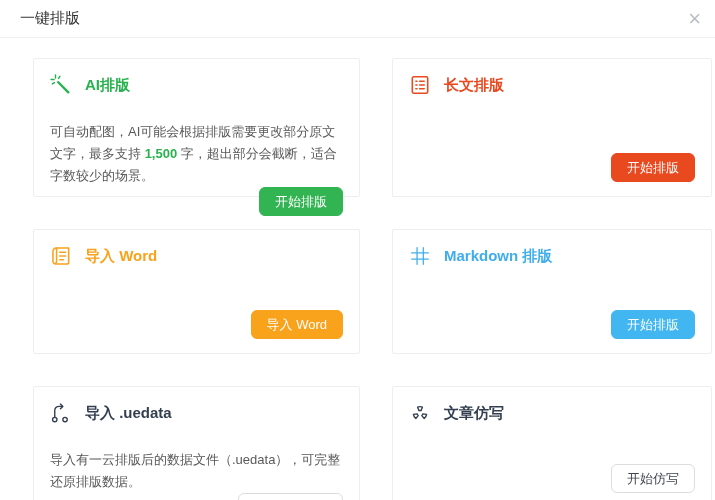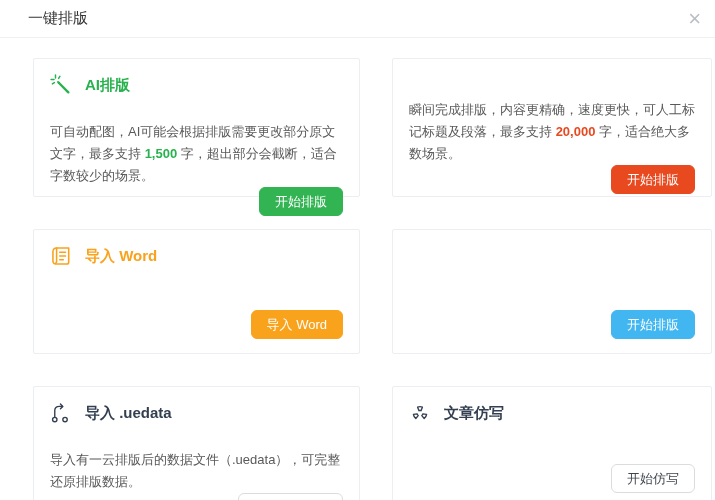--- a/index.html
+++ b/index.html
@@ -8,21 +8,21 @@
     background: #ffffff;
     font-family: "Liberation Sans", "DejaVu Sans", sans-serif;
     overflow: hidden;
     position: relative;
   }
   .dialog-header {
     height: 38px;
     border-bottom: 1px solid #f0f0f0;
     display: flex;
     align-items: center;
-    padding: 0 28px;
+    padding: 0 20px;
   }
   .dialog-title {
     font-size: 15px;
     color: #333333;
     font-weight: 400;
   }
   .close-btn {
     position: absolute;
     top: 2px;
     right: 10px;
@@ -113,39 +113,55 @@
           <path d="M6 1.2v3.2 M1.2 6h3.2 M10.8 2.6l-1.4 2.2 M2.6 10.8l2.2-1.4 M9.6 9.6l-1-1" stroke-width="1.6"></path>
         </svg>
       </span>
       <span class="card-title">AI排版</span>
     </div>
     <p class="card-desc"><span>可自动配图，AI可能会根据排版需要更改部分原文文字，最多支持 </span><b class="hl">1,500</b><span> 字，超出部分会截断，适合字数较少的场景。</span></p>
     <button class="card-btn">开始排版</button>
   </article>
 
   <article class="card" style="--accent:#e8491f;--hl:#e8491f;--btn-bg:#e8491f;--btn-color:#ffffff;--btn-border:#e8491f">
-    <p class="card-desc"><span>瞬间完成排版，内容更精确，速度更快，可人工标记标题及段落，最多支持 </span><b class="hl">20,000</b><span> 字，适合绝大多数场景。</span></p>
+    <div class="card-head">
+      <span class="card-icon">
+        <svg viewBox="0 0 24 24" fill="none" stroke="currentColor" stroke-width="1.7" stroke-linecap="round">
+          <rect x="3.6" y="3" width="16.8" height="18" rx="1.6"></rect>
+          <path d="M7.5 8h1.2 M11.6 8h5 M7.5 12h1.2 M11.6 12h5 M7.5 16h1.2 M11.6 16h5"></path>
+        </svg>
+      </span>
+      <span class="card-title">长文排版</span>
+    </div>
     <button class="card-btn">开始排版</button>
   </article>
 
   <article class="card" style="--accent:#f9a21b;--hl:#f9a21b;--btn-bg:#f9a21b;--btn-color:#ffffff;--btn-border:#f9a21b">
     <div class="card-head">
       <span class="card-icon">
         <svg viewBox="0 0 24 24" fill="none" stroke="currentColor" stroke-width="1.7" stroke-linecap="round" stroke-linejoin="round">
           <path d="M7.2 3.2h13.2v15.6a2 2 0 0 1-2 2H6.2a3 3 0 0 1-3-3V7.4a4.2 4.2 0 0 1 4-4.2z"></path>
           <path d="M7.2 3.2v14.6a2.6 2.6 0 0 1-1 2.1"></path>
           <path d="M10.6 8h6.4 M10.6 12h6.4 M10.6 16h4"></path>
         </svg>
       </span>
       <span class="card-title">导入 Word</span>
     </div>
     <button class="card-btn">导入 Word</button>
   </article>
 
   <article class="card" style="--accent:#40aeec;--hl:#40aeec;--btn-bg:#41b6f0;--btn-color:#ffffff;--btn-border:#41b6f0">
+    <div class="card-head">
+      <span class="card-icon">
+        <svg viewBox="0 0 24 24" fill="none" stroke="currentColor" stroke-width="1.4" stroke-linecap="round">
+          <path d="M8.8 3v18 M15.6 3v18 M3 8.6h18 M3 15.4h18"></path>
+        </svg>
+      </span>
+      <span class="card-title">Markdown 排版</span>
+    </div>
     <button class="card-btn">开始排版</button>
   </article>
 
   <article class="card" style="--accent:#333f50;--hl:#333f50;--btn-bg:#ffffff;--btn-color:#41464e;--btn-border:#dcdcdc">
     <div class="card-head">
       <span class="card-icon">
         <svg viewBox="0 0 24 24" fill="none" stroke="currentColor" stroke-width="1.5" stroke-linecap="round" stroke-linejoin="round">
           <circle cx="5.2" cy="19.2" r="2.4"></circle>
           <circle cx="16.4" cy="19.2" r="2.4"></circle>
           <path d="M5.2 16.6V9.4c0-3.2 2.2-4.6 5-4.6h3.4"></path>

